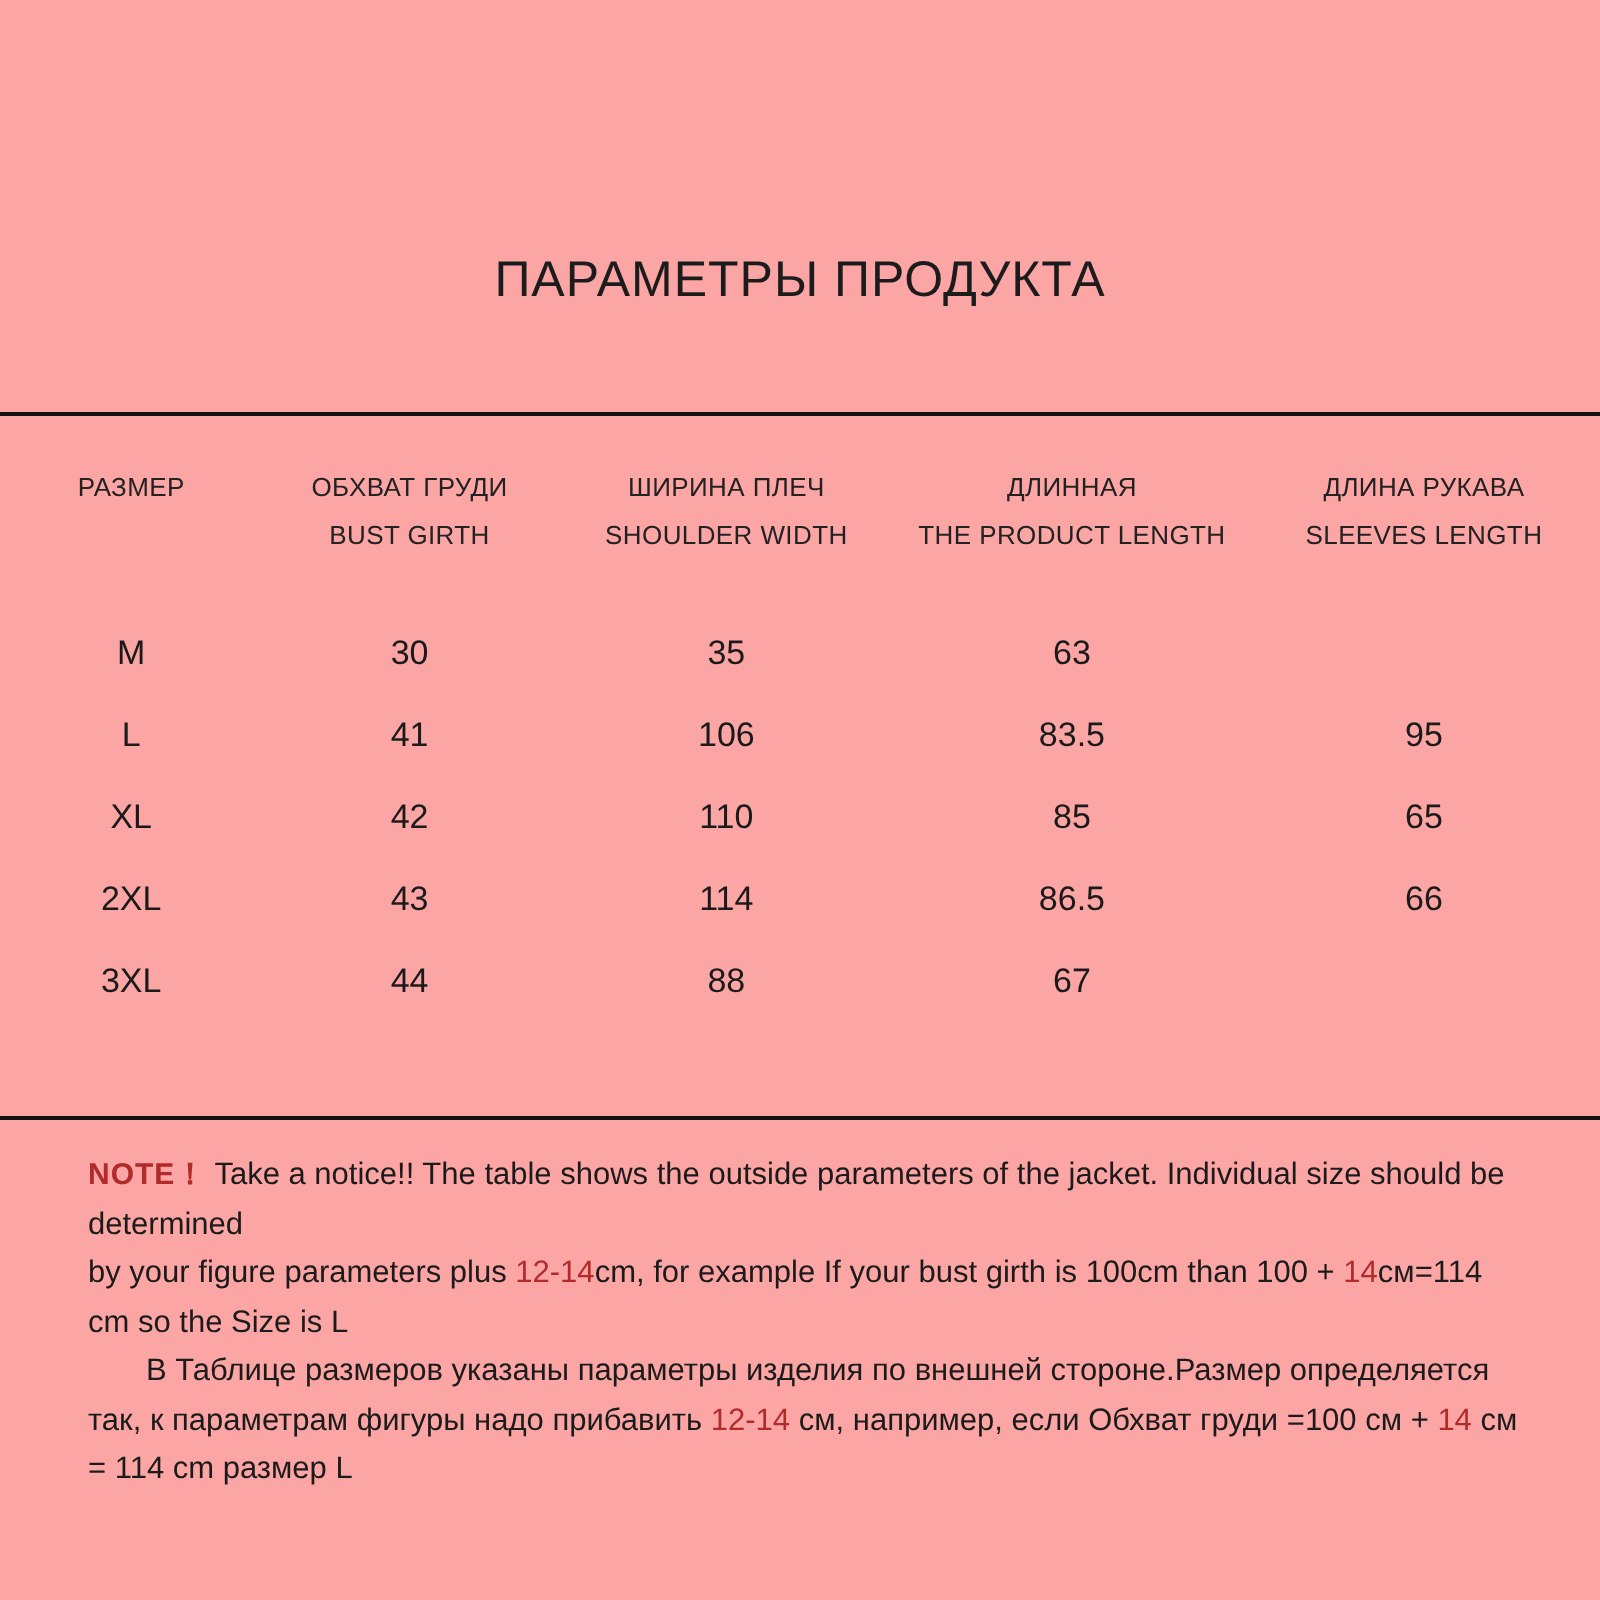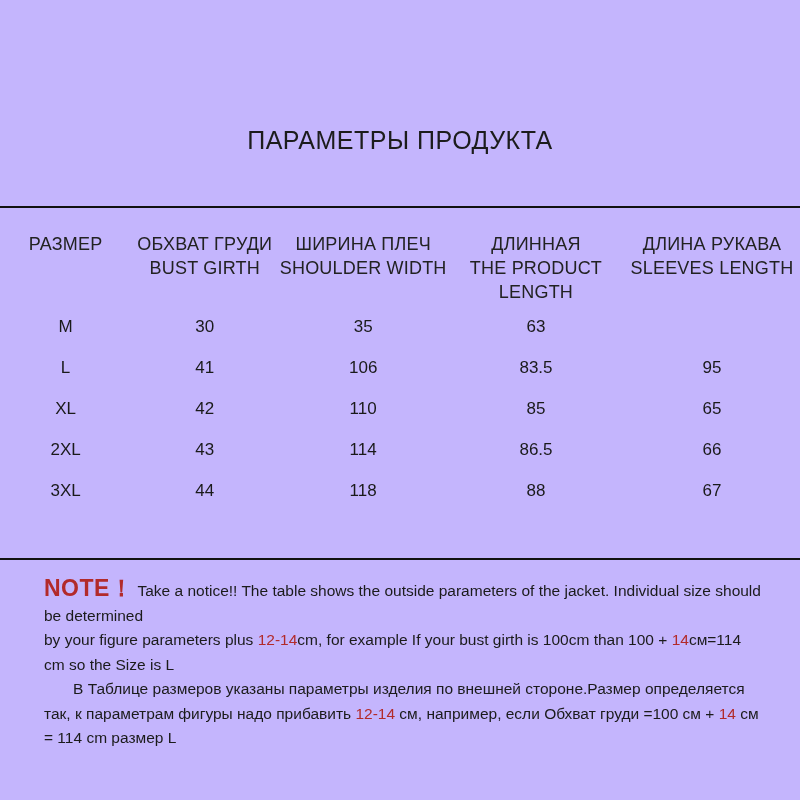--- a/index.html
+++ b/index.html
@@ -4,21 +4,21 @@
 <style>
   html, body {
     margin: 0;
     padding: 0;
     background: #ffffff;
   }
   .sheet {
     position: relative;
     width: 800px;
     height: 800px;
-    background: #c4b5fd;
+    background: #fca5a5;
     font-family: "Liberation Sans", sans-serif;
     color: #1b1b1b;
     overflow: hidden;
   }
   .title {
     position: absolute;
     top: 126px;
     left: 0;
     width: 100%;
     text-align: center;
@@ -39,21 +39,21 @@
   .thead {
     position: absolute;
     top: 232px;
     left: 0;
     width: 800px;
     display: grid;
     grid-template-columns: 16.4% 18.4% 21.2% 22% 22%;
   }
   .th {
     text-align: center;
-    font-size: 18px;
+    font-size: 13px;
     line-height: 24px;
     color: #222222;
     letter-spacing: 0.2px;
   }
   .tbody {
     position: absolute;
     top: 306px;
     left: 0;
     width: 800px;
   }
@@ -76,21 +76,21 @@
     width: 720px;
     font-size: 15.5px;
     color: #1b1b1b;
   }
   .note-line {
     line-height: 24.5px;
     white-space: pre-wrap;
   }
   .note-label {
     color: #b22a2a;
-    font-size: 23px;
+    font-size: 15px;
     font-weight: bold;
     letter-spacing: 0.5px;
   }
   .red {
     color: #b22a2a;
   }
   .note-line.indented {
     padding-left: 6px;
     margin-left: 23px;
   }
@@ -150,21 +150,20 @@
     <div class="tr">
       <div class="td">2XL</div>
       <div class="td">43</div>
       <div class="td">114</div>
       <div class="td">86.5</div>
       <div class="td">66</div>
     </div>
     <div class="tr">
       <div class="td">3XL</div>
       <div class="td">44</div>
-      <div class="td">118</div>
       <div class="td">88</div>
       <div class="td">67</div>
     </div>
   </div>
 
   <div class="rule rule-bottom"></div>
 
   <div class="note">
     <div class="note-line"><span class="note-label">NOTE！</span><span> Take a notice!! The table shows the outside parameters of the jacket. Individual size should be determined</span></div>
     <div class="note-line"><span>by your figure parameters plus </span><span class="red">12-14</span><span>cm, for example If your bust girth is 100cm than 100 + </span><span class="red">14</span><span>см=114 cm so the Size is L</span></div>

